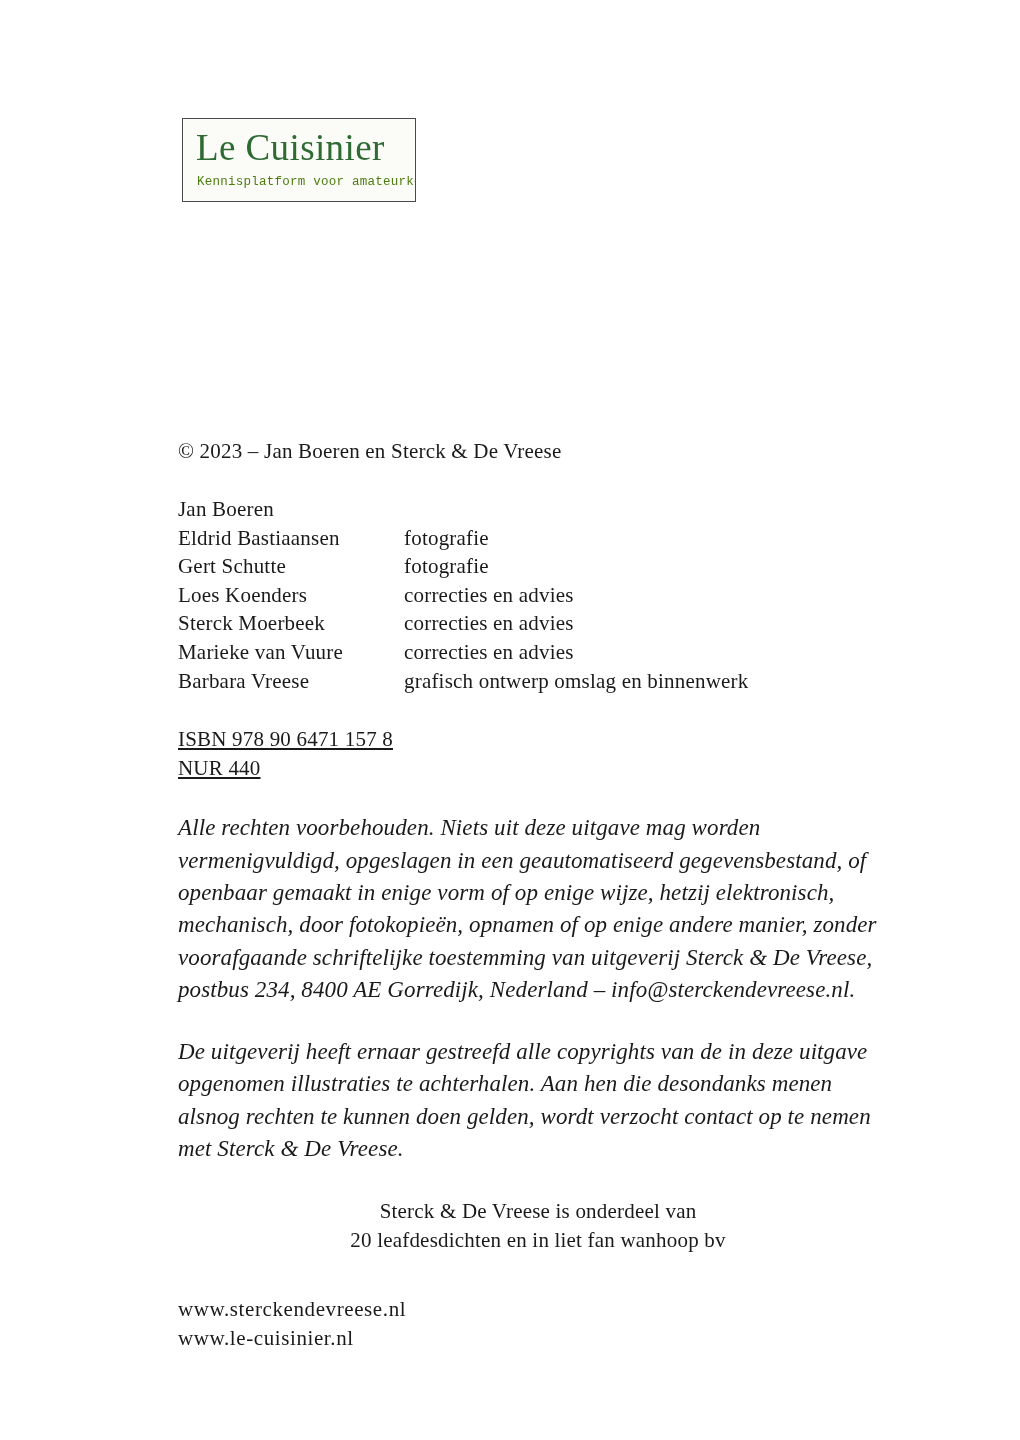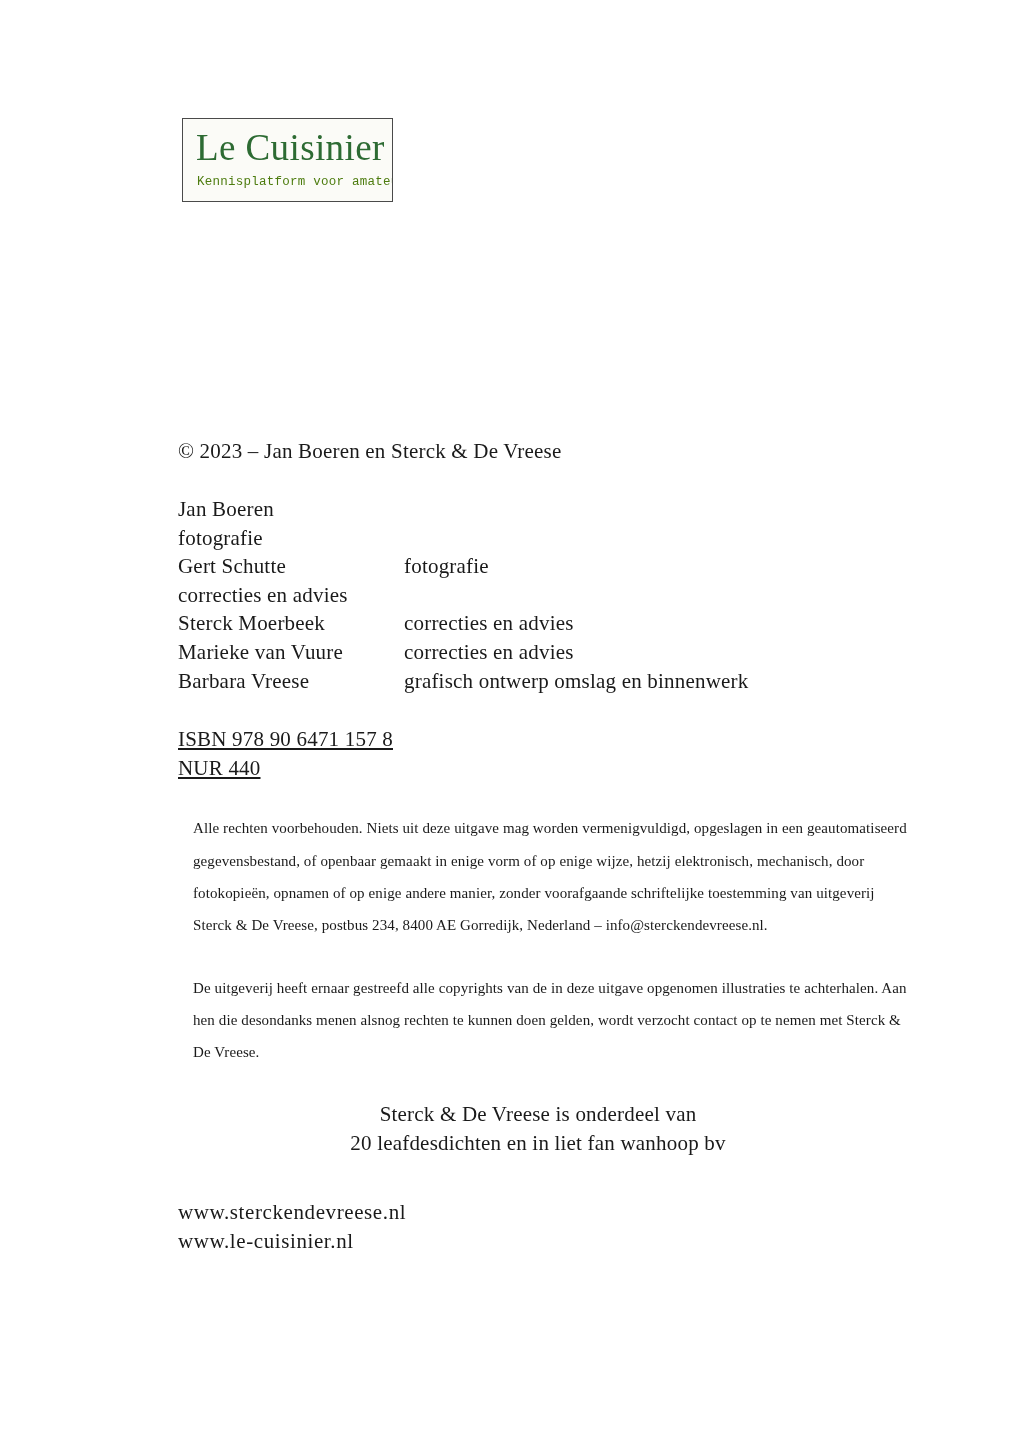--- a/index.html
+++ b/index.html
@@ -14,21 +14,21 @@
     font-family: "Liberation Serif", "DejaVu Serif", serif;
     color: #1a1a1a;
     overflow: hidden;
   }
 
   
   .logo-box {
     position: absolute;
     left: 182px;
     top: 118px;
-    width: 211px;
+    width: 234px;
     height: 84px;
     background: #fbfbf7;
     border: 1px solid #4a4a4a;
     box-sizing: border-box;
     overflow: hidden;
   }
   .logo-wordmark {
     position: absolute;
     left: 13px;
     top: 6px;
@@ -87,25 +87,25 @@
   .identifiers {
     margin-top: 30px;
     font-size: 21px;
     line-height: 28.6px;
     letter-spacing: 0.2px;
   }
   .identifiers div { white-space: nowrap; text-decoration: underline; }
 
   .legal {
     margin-top: 30px;
-    font-size: 15px;
+    font-style: italic;
+    font-size: 23px;
     line-height: 32.3px;
     letter-spacing: 0.1px;
     width: 715px;
-    margin-left: 15px;
   }
   .legal p {
     margin: 0 0 30px 0;
   }
   .legal p:last-child { margin-bottom: 0; }
 
   .imprint {
     margin-top: 32px;
     font-size: 21px;
     line-height: 29px;
@@ -132,27 +132,29 @@
 
 <div class="page-body">
 
   <div class="copyright-line">© 2023 – Jan Boeren en Sterck &amp; De Vreese</div>
 
   <div class="credits">
     <div class="credit-row">
       <span class="credit-name">Jan Boeren</span>
     </div>
     <div class="credit-row">
+      <span class="credit-name">Eldrid Bastiaansen</span>
       <span class="credit-role">fotografie</span>
     </div>
     <div class="credit-row">
       <span class="credit-name">Gert Schutte</span>
       <span class="credit-role">fotografie</span>
     </div>
     <div class="credit-row">
+      <span class="credit-name">Loes Koenders</span>
       <span class="credit-role">correcties en advies</span>
     </div>
     <div class="credit-row">
       <span class="credit-name">Sterck Moerbeek</span>
       <span class="credit-role">correcties en advies</span>
     </div>
     <div class="credit-row">
       <span class="credit-name">Marieke van Vuure</span>
       <span class="credit-role">correcties en advies</span>
     </div>

